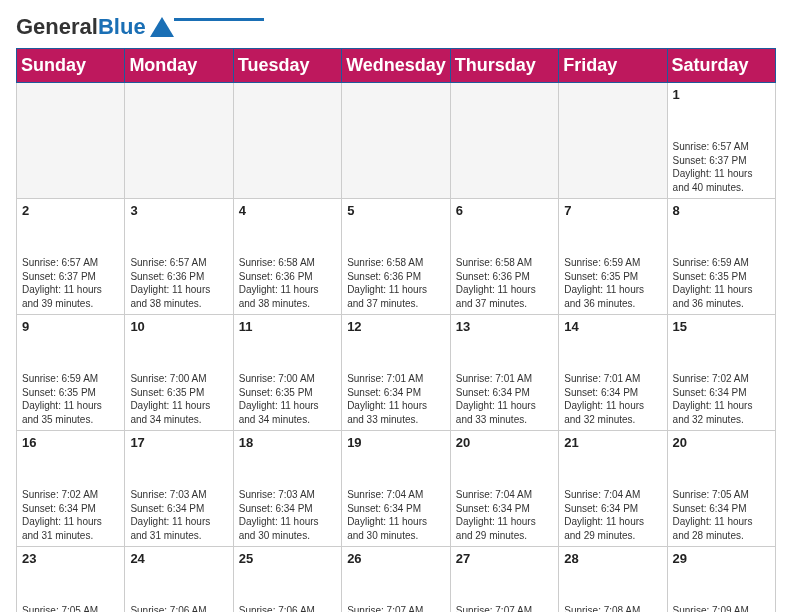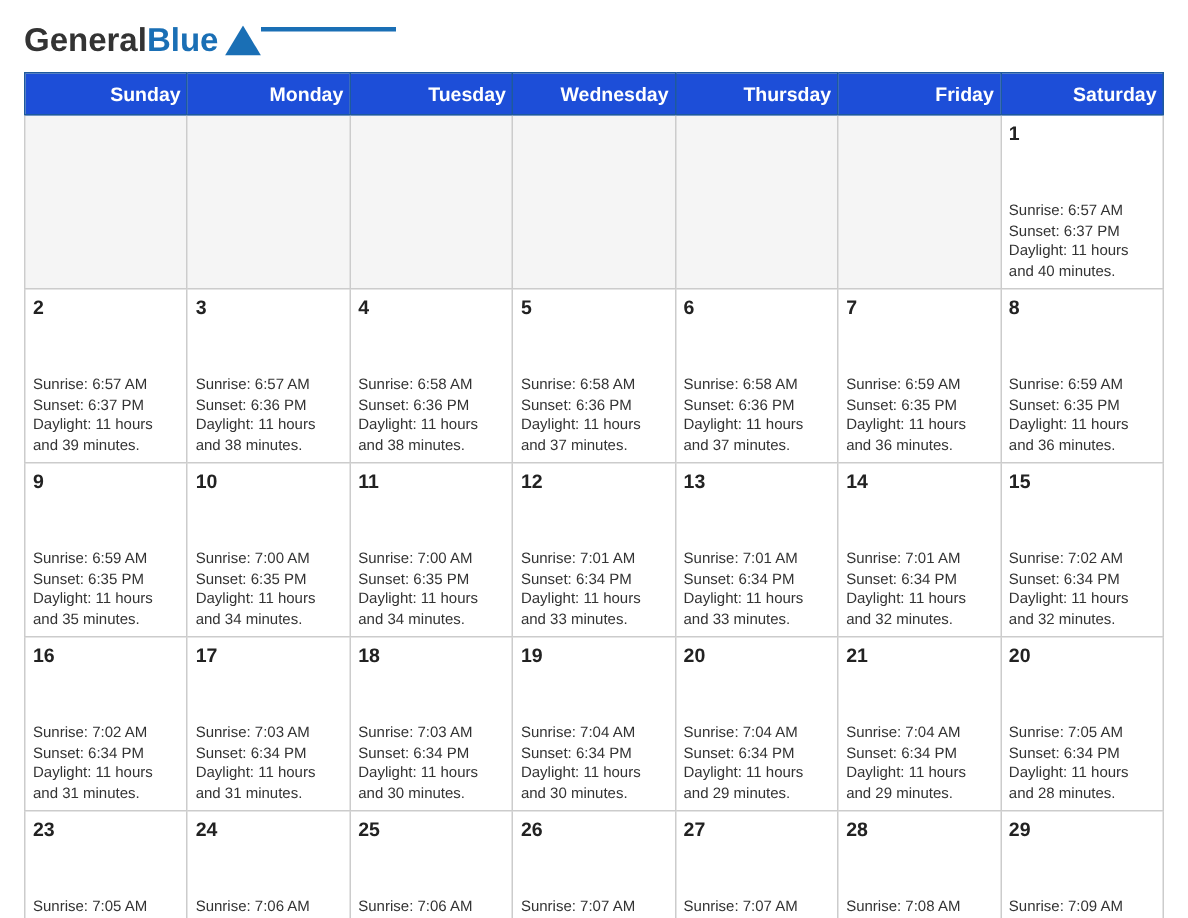--- a/index.html
+++ b/index.html
@@ -41,26 +41,26 @@
       font-size: 16px;
       color: #444;
       font-weight: normal;
     }
     .calendar {
       width: 100%;
       border-collapse: collapse;
       border: 1px solid #ccc;
     }
     .calendar th {
-      background: #1d4ed8;
+      background: #be185d;
       color: #fff;
-      font-size: 13px;
+      font-size: 18px;
       font-weight: bold;
       padding: 6px 4px;
-      text-align: right;
+      text-align: left;
       border: 1px solid #1e5a9c;
     }
     .calendar td {
       border: 1px solid #ccc;
       vertical-align: top;
       padding: 4px 5px;
       width: calc(100% / 7);
       height: 80px;
       font-size: 10.5px;
       color: #333;

